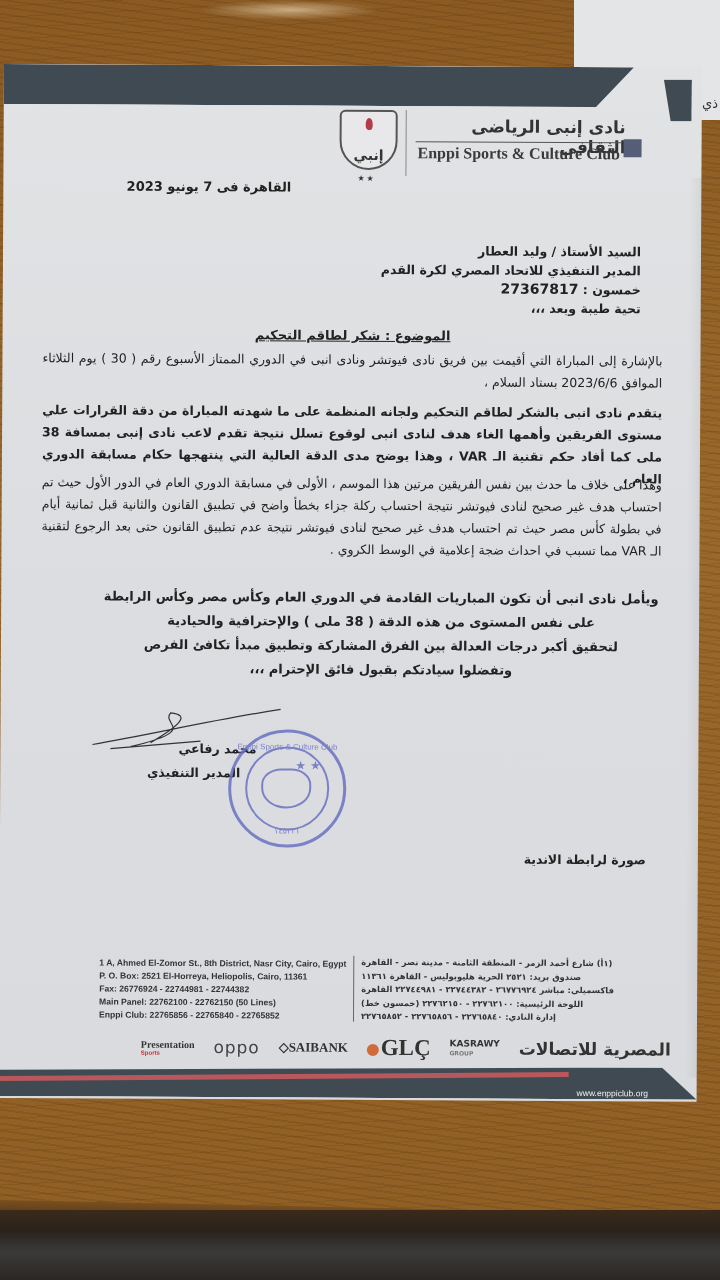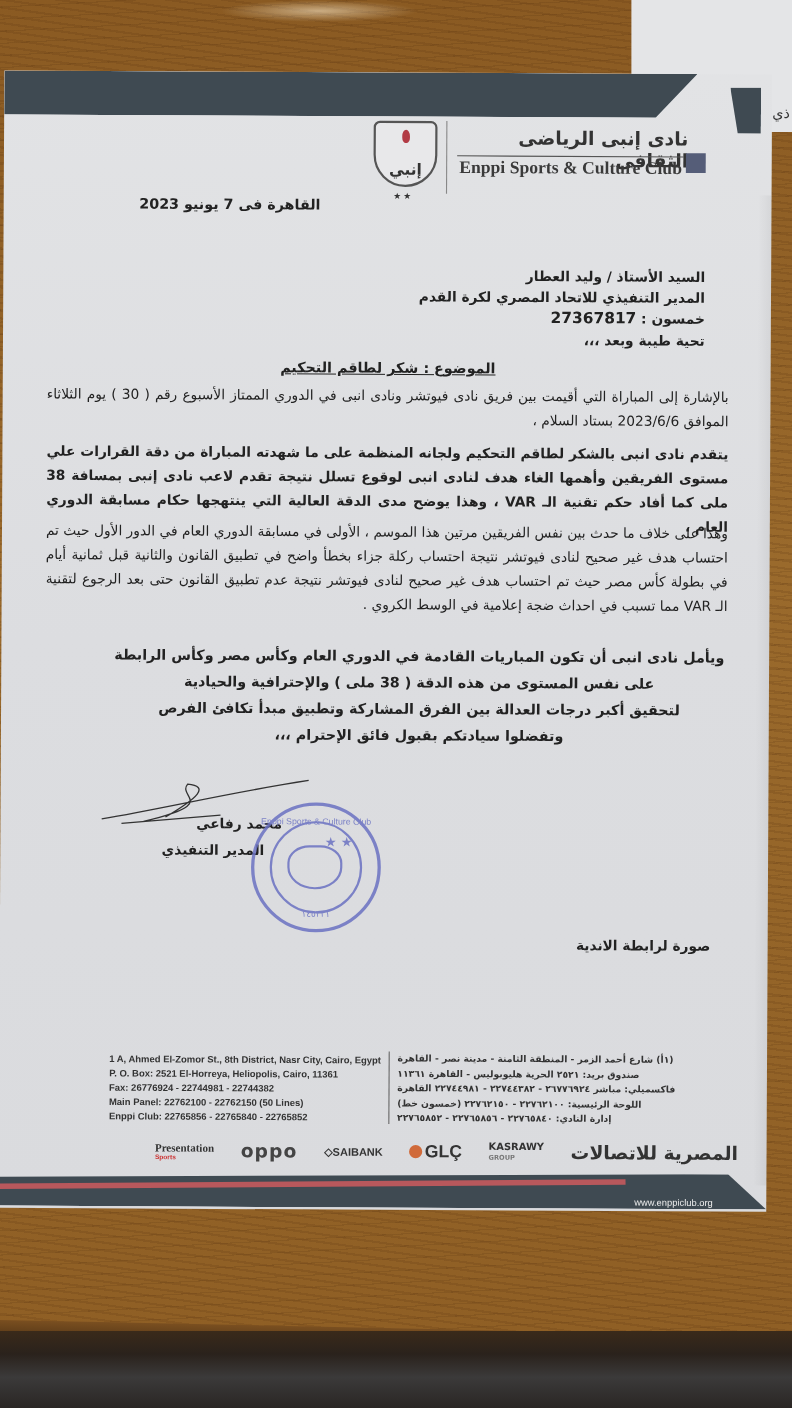--- a/index.html
+++ b/index.html
@@ -138,23 +138,23 @@
     position: absolute; left: 362px; top: 890px; width: 290px;
     font-size: 8.4px; font-weight: bold; color: #333; line-height: 13.5px;
   }
   .sponsors {
     position: absolute; left: 142px; top: 970px; width: 530px; height: 24px;
     display: flex; align-items: center; justify-content: space-between;
   }
   .sp { font-weight: bold; color: #333; white-space: nowrap; }
   .sp-presentation { font-family: "Liberation Serif", serif; font-size: 10px; }
   .sp-presentation small { display: block; font-size: 6px; color: #c33; font-family: "Liberation Sans", sans-serif; }
-  .sp-oppo { font-family: "DejaVu Sans", sans-serif; font-size: 17px; font-weight: bold; color: #444; letter-spacing: 1px; }
-  .sp-saibank { font-family: Liberation Sans, sans-serif; font-size: 10px; }
-  .sp-glc { font-family: Liberation Sans, sans-serif; font-size: 16px; color: #333; }
+  .sp-oppo { font-family: "DejaVu Sans", sans-serif; font-size: 17px; font-weight: normal; color: #444; letter-spacing: 1px; }
+  .sp-saibank { font-family: Liberation Serif, serif; font-size: 13px; }
+  .sp-glc { font-family: Liberation Serif, serif; font-size: 23px; color: #333; }
   .sp-glc .dot { display: inline-block; width: 12px; height: 12px; border-radius: 50%; background: #d06a3a; margin-right: 2px; vertical-align: -1px; }
   .sp-kasrawy { font-size: 9px; line-height: 9px; }
   .sp-kasrawy small { display: block; font-size: 6px; color: #777; }
   .sp-telecom { font-size: 17px; color: #333; }
 
   .footer-band {
     position: absolute; left: 0; top: 1000px; width: 698px; height: 32px;
     background: #3f4a52;
     clip-path: polygon(0 18%, 95% 0, 100% 100%, 0 100%);
   }

